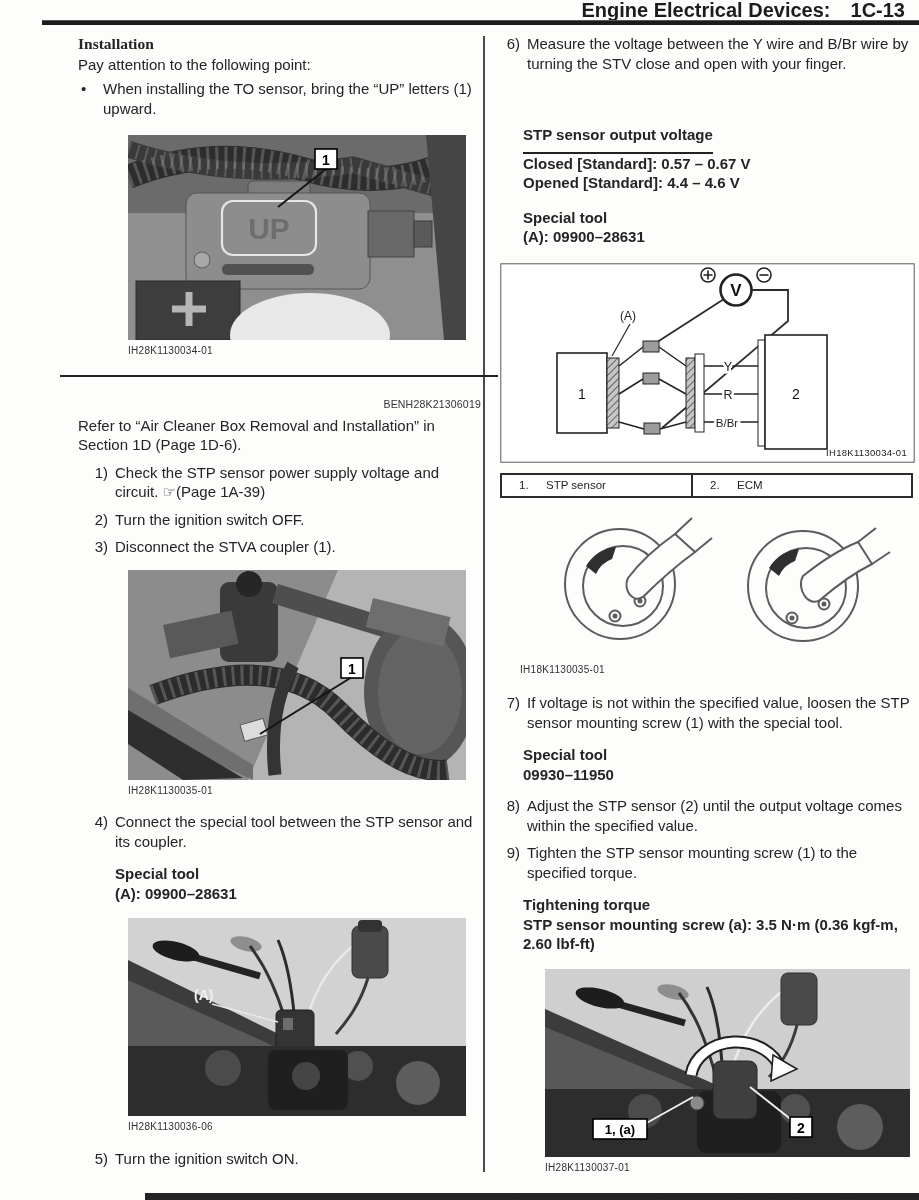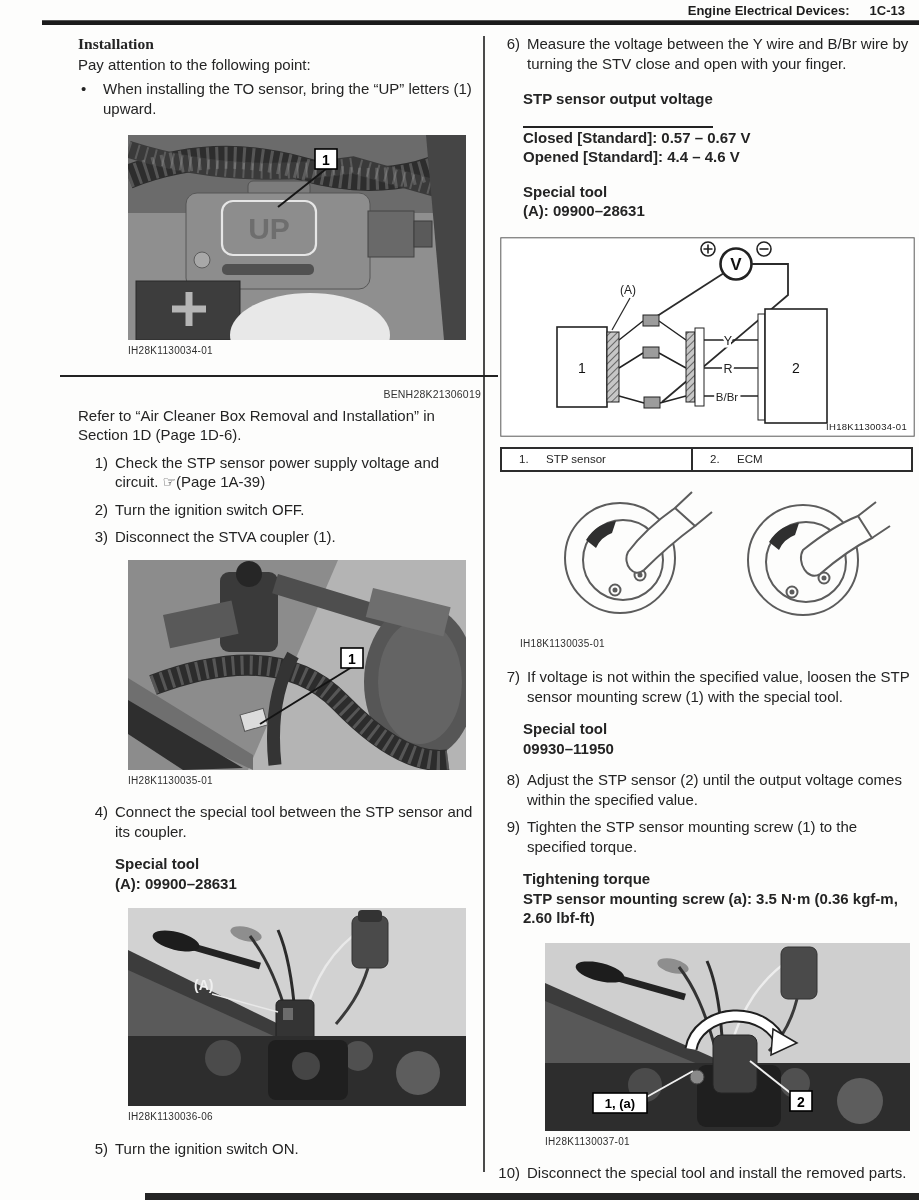--- a/index.html
+++ b/index.html
@@ -4,48 +4,48 @@
 <title>Service Manual Page</title>
 <style>
   html,body { margin:0; padding:0; }
   body {
     width:919px; height:1200px; position:relative; overflow:hidden;
     background:#fdfdfc; color:#242424;
     font-family:"Liberation Sans", sans-serif;
     font-size:15px; line-height:19.5px;
     -webkit-font-smoothing:antialiased;
   }
-  .hdr-title { position:absolute; top:1px; right:14px; font-weight:bold; font-size:13px; color:#1c1c1c;text-align:right; }
+  .hdr-title { position:absolute; top:1px; right:14px; font-weight:bold; font-size:20px; color:#1c1c1c;text-align:right; }
   .hdr-title .pgno { margin-left:20px; }
   .hdr-rule { position:absolute; top:20px; left:42px; right:0; height:4px; background:#1b1b1b; border-top:1px solid #555; }
   .col-divider { position:absolute; left:483px; top:36px; height:1136px; width:1.6px; background:#4a4a4a; }
   .bottom-bar { position:absolute; left:145px; right:0; bottom:0; height:7px; background:#242424; }
 
   .col { position:absolute; top:34px; }
   .col-left  { left:78px;  width:403px; }
   .col-right { left:490px; width:422px; }
 
   h3.minor { font-size:15.5px; font-weight:bold; margin:0;font-family:Liberation Serif, serif; }
   h2.section { font-size:17.5px; font-weight:bold; margin:2px 0 0 0; line-height:22px; letter-spacing:0.1px; }
   .section-rule { height:2.5px; background:#222; border:0; margin:14px 0 6px -18px; width:438px; }
-  .ref-code { font-size:10.5px; text-align:right; color:#333; margin-top:8px; letter-spacing:0.2px; }
+  .ref-code { font-size:10.5px; text-align:right; color:#333; margin-top:18px; letter-spacing:0.2px; }
   p.para { margin:1px 0 0 0; }
 
   .bullet { display:flex; margin-top:5px; }
   .bullet .mark { flex:0 0 22px; padding-left:3px; }
 
   .step { display:flex; margin-top:8px; }
   .step .num { flex:0 0 30px; text-align:right; padding-right:7px; white-space:nowrap; }
   .step .txt { flex:1; }
 
   .sub { margin-top:13px; font-weight:bold; }
   .col-left  .sub { margin-left:37px; }
   .col-right .sub { margin-left:33px; }
   .sub .sub-h { margin:0; }
-  .u-head { display:inline-block; border-bottom:2px solid #222; padding-bottom:17px; }
+  .u-head { display:inline-block; border-bottom:2px solid #222; padding-bottom:7px;margin-top:36px; }
 
   .photo { background:#9a9a9a; }
   .photo svg { display:block; }
   .fig { margin-left:50px; }
   .caption { font-size:10px; color:#2f2f2f; text-align:left; margin-top:1px; letter-spacing:0.3px; }
 
   .diagram-wrap { margin:16px 0 0 10px; }
   .legend { display:flex; border:2px solid #2c2c2c; margin:6px 0 0 10px; width:409px; background:#fff; }
   .legend .cell { display:flex; padding:3px 0 3px 17px; font-size:11.5px; line-height:15px; flex:0 0 172px; }
   .legend .cell + .cell { border-left:2px solid #2c2c2c; flex:1; }

